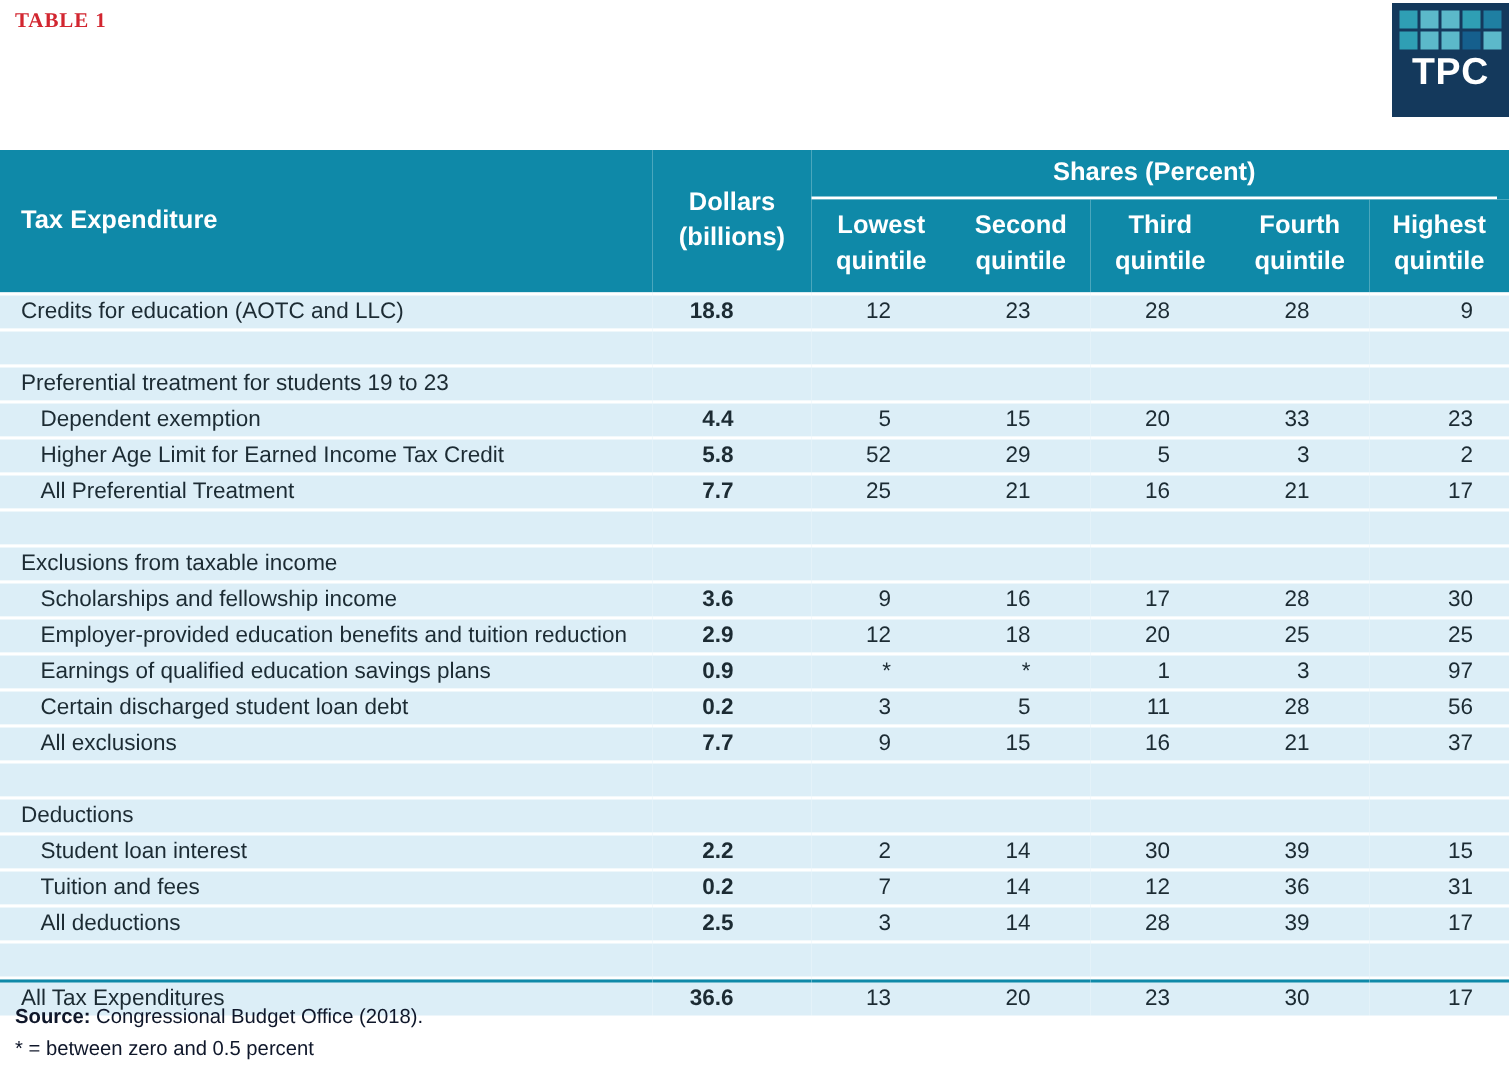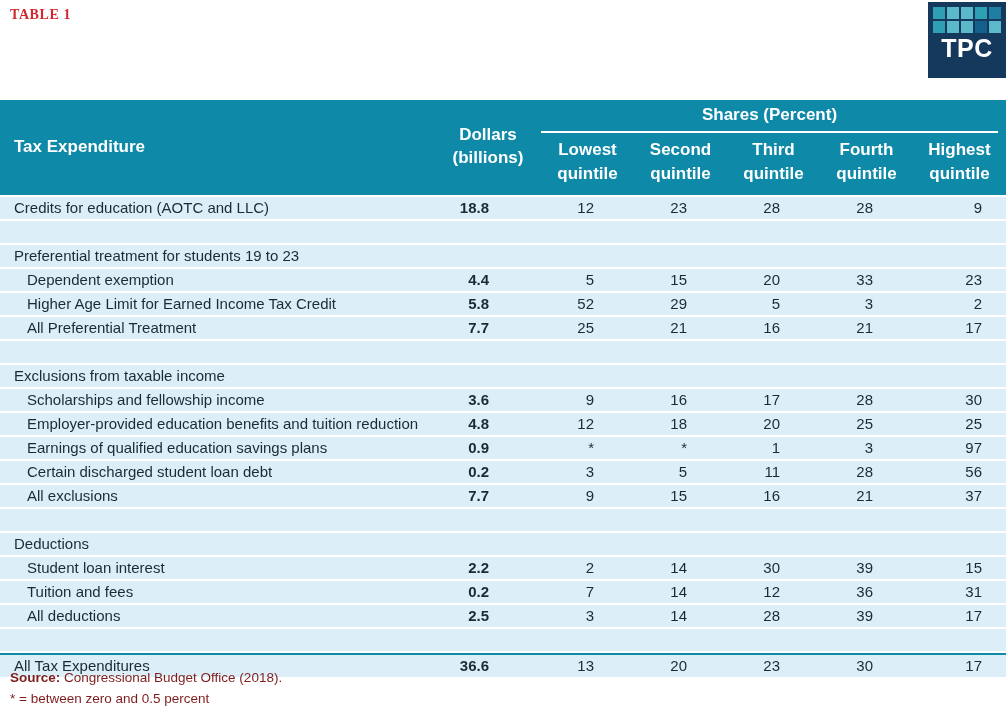--- a/index.html
+++ b/index.html
@@ -61,21 +61,21 @@
   td.c-label { text-align:left; padding-left:14px; }
   tr.indent td.c-label { padding-left:27px; }
   td.c-num { text-align:right; }
   td.c1 { padding-right:52px;font-weight:bold; }
   td.c2, td.c3, td.c4, td.c5 { padding-right:40px; }
   td.c6 { padding-right:24px; }
   tr.row-pretotal td { border-bottom:2px solid #ffffff; }
   tr.row-total td { border-top:2px solid #0f89a8; }
   
   .doc-footer { position:absolute; left:10px; top:668px; width:990px; }
-  .foot-line { font-size:13.5px; line-height:20.5px; color:#7f1d1d; }
+  .foot-line { font-size:13.5px; line-height:20.5px; color:#0f172a; }
   .foot-line b { font-weight:bold; }
 </style>
 </head>
 <body>
 
 <div class="doc-header">
   <div class="table-tag">TABLE 1</div>
   <div class="logo">
     <div class="logo-grid">
         <div class="logo-sq" style="background: rgb(47, 159, 180);"></div>
@@ -196,21 +196,21 @@
         <td class="c-label">Scholarships and fellowship income</td>
         <td class="c-num c1">3.6</td>
         <td class="c-num c2">9</td>
         <td class="c-num c3">16</td>
         <td class="c-num c4">17</td>
         <td class="c-num c5">28</td>
         <td class="c-num c6">30</td>
       </tr>
       <tr class="row-data indent">
         <td class="c-label">Employer-provided education benefits and tuition reduction</td>
-        <td class="c-num c1">4.8</td>
+        <td class="c-num c1">2.9</td>
         <td class="c-num c2">12</td>
         <td class="c-num c3">18</td>
         <td class="c-num c4">20</td>
         <td class="c-num c5">25</td>
         <td class="c-num c6">25</td>
       </tr>
       <tr class="row-data indent">
         <td class="c-label">Earnings of qualified education savings plans</td>
         <td class="c-num c1">0.9</td>
         <td class="c-num c2">*</td>

